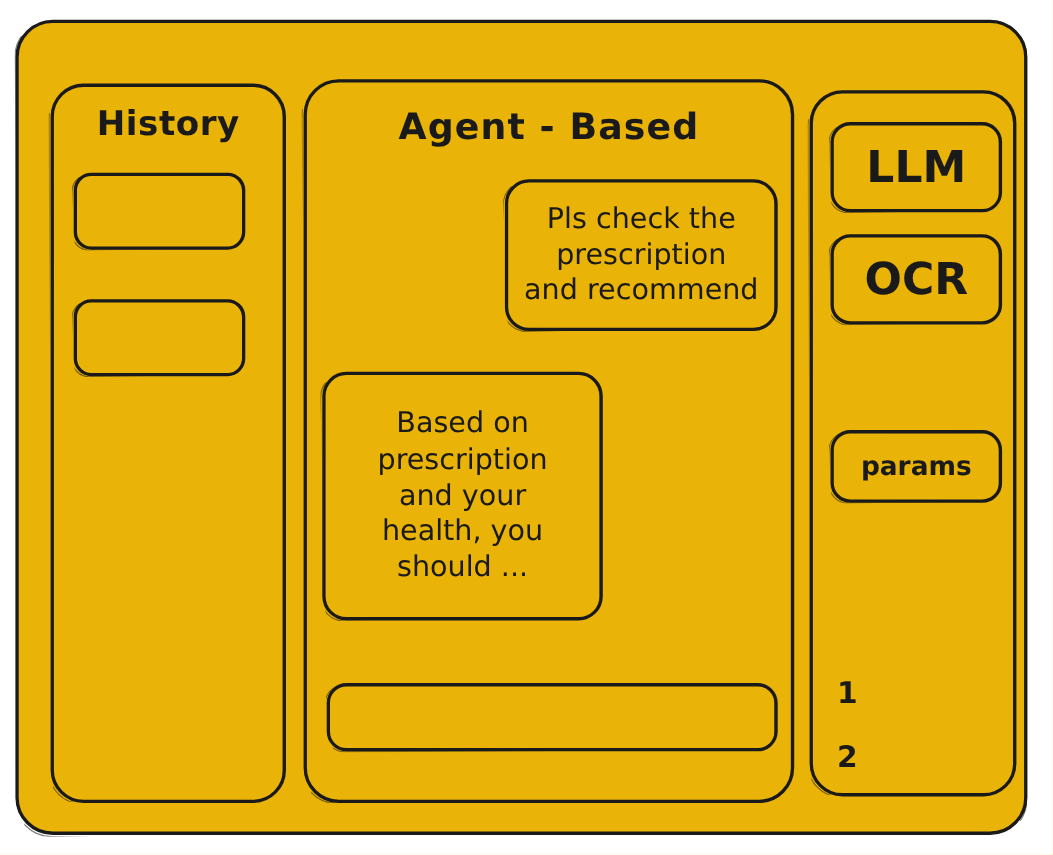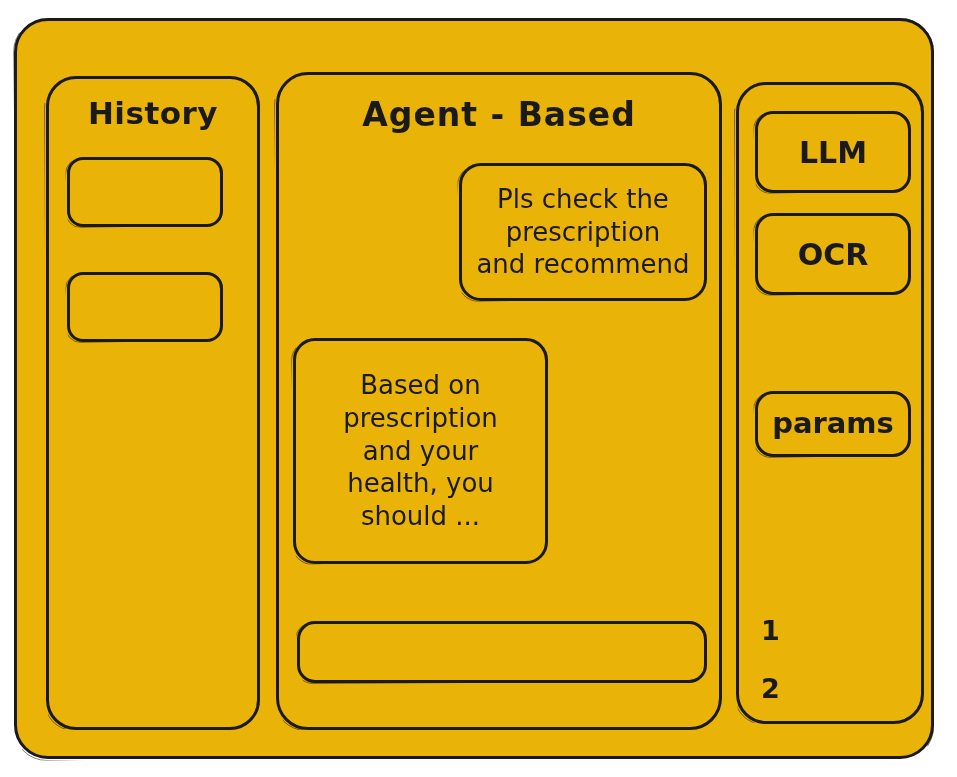--- a/index.html
+++ b/index.html
@@ -161,29 +161,29 @@
     left: 16px;
     width: 150px;
     border-radius: 18px;
     border-width: 3px;
     display: flex;
     align-items: center;
     justify-content: center;
     text-align: center;
   }
   .tool-box span {
-    font-size: 30px;
+    font-size: 40px;
     font-weight: 600;
     line-height: 1.1;
     white-space: pre-line;
   }
   #tool-llm    { top: 26px;  height: 76px; }
   #tool-ocr    { top: 128px; height: 76px; }
   #tool-params { top: 306px; height: 60px; }
-  #tool-params span { font-size: 29px; }
+  #tool-params span { font-size: 24px; }
   #tool-doc    { top: 418px; height: 108px; }
 
   .doc-list-item {
     position: absolute;
     left: 22px;
     font-size: 27px;
     font-weight: 600;
   }
   #doc-source-item-0 { top: 530px; }
   #doc-source-item-1 { top: 588px; }

